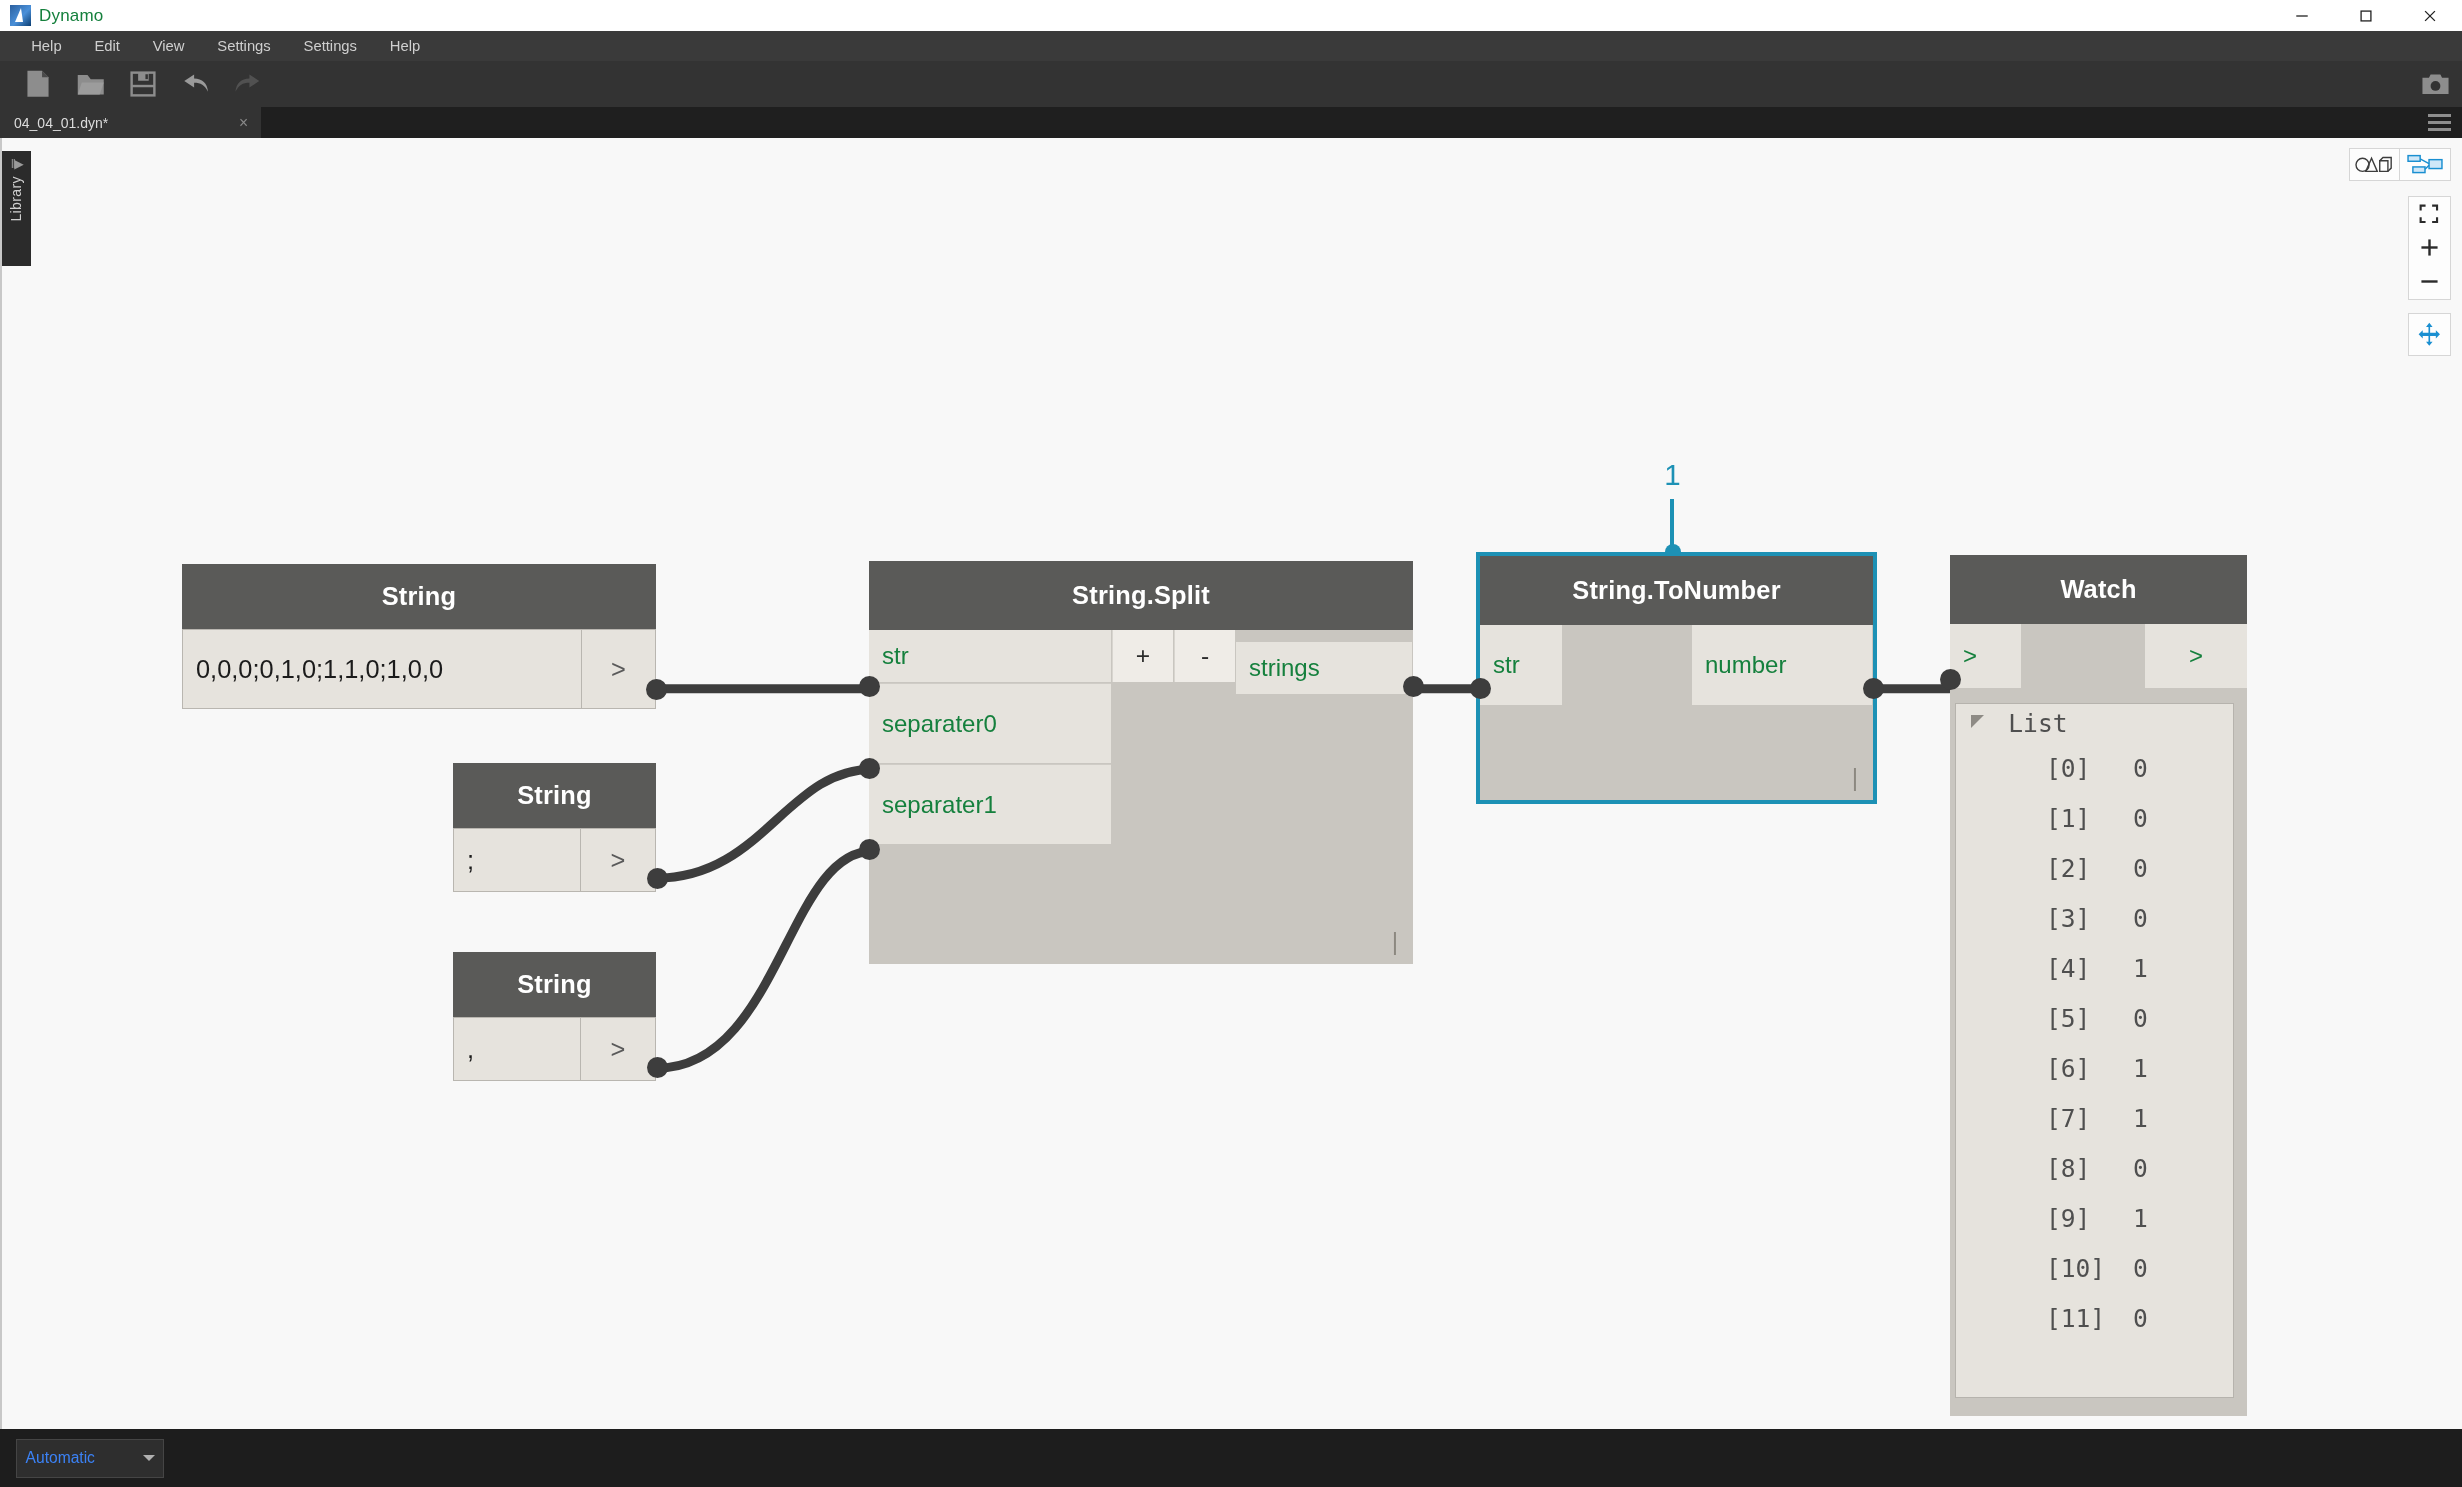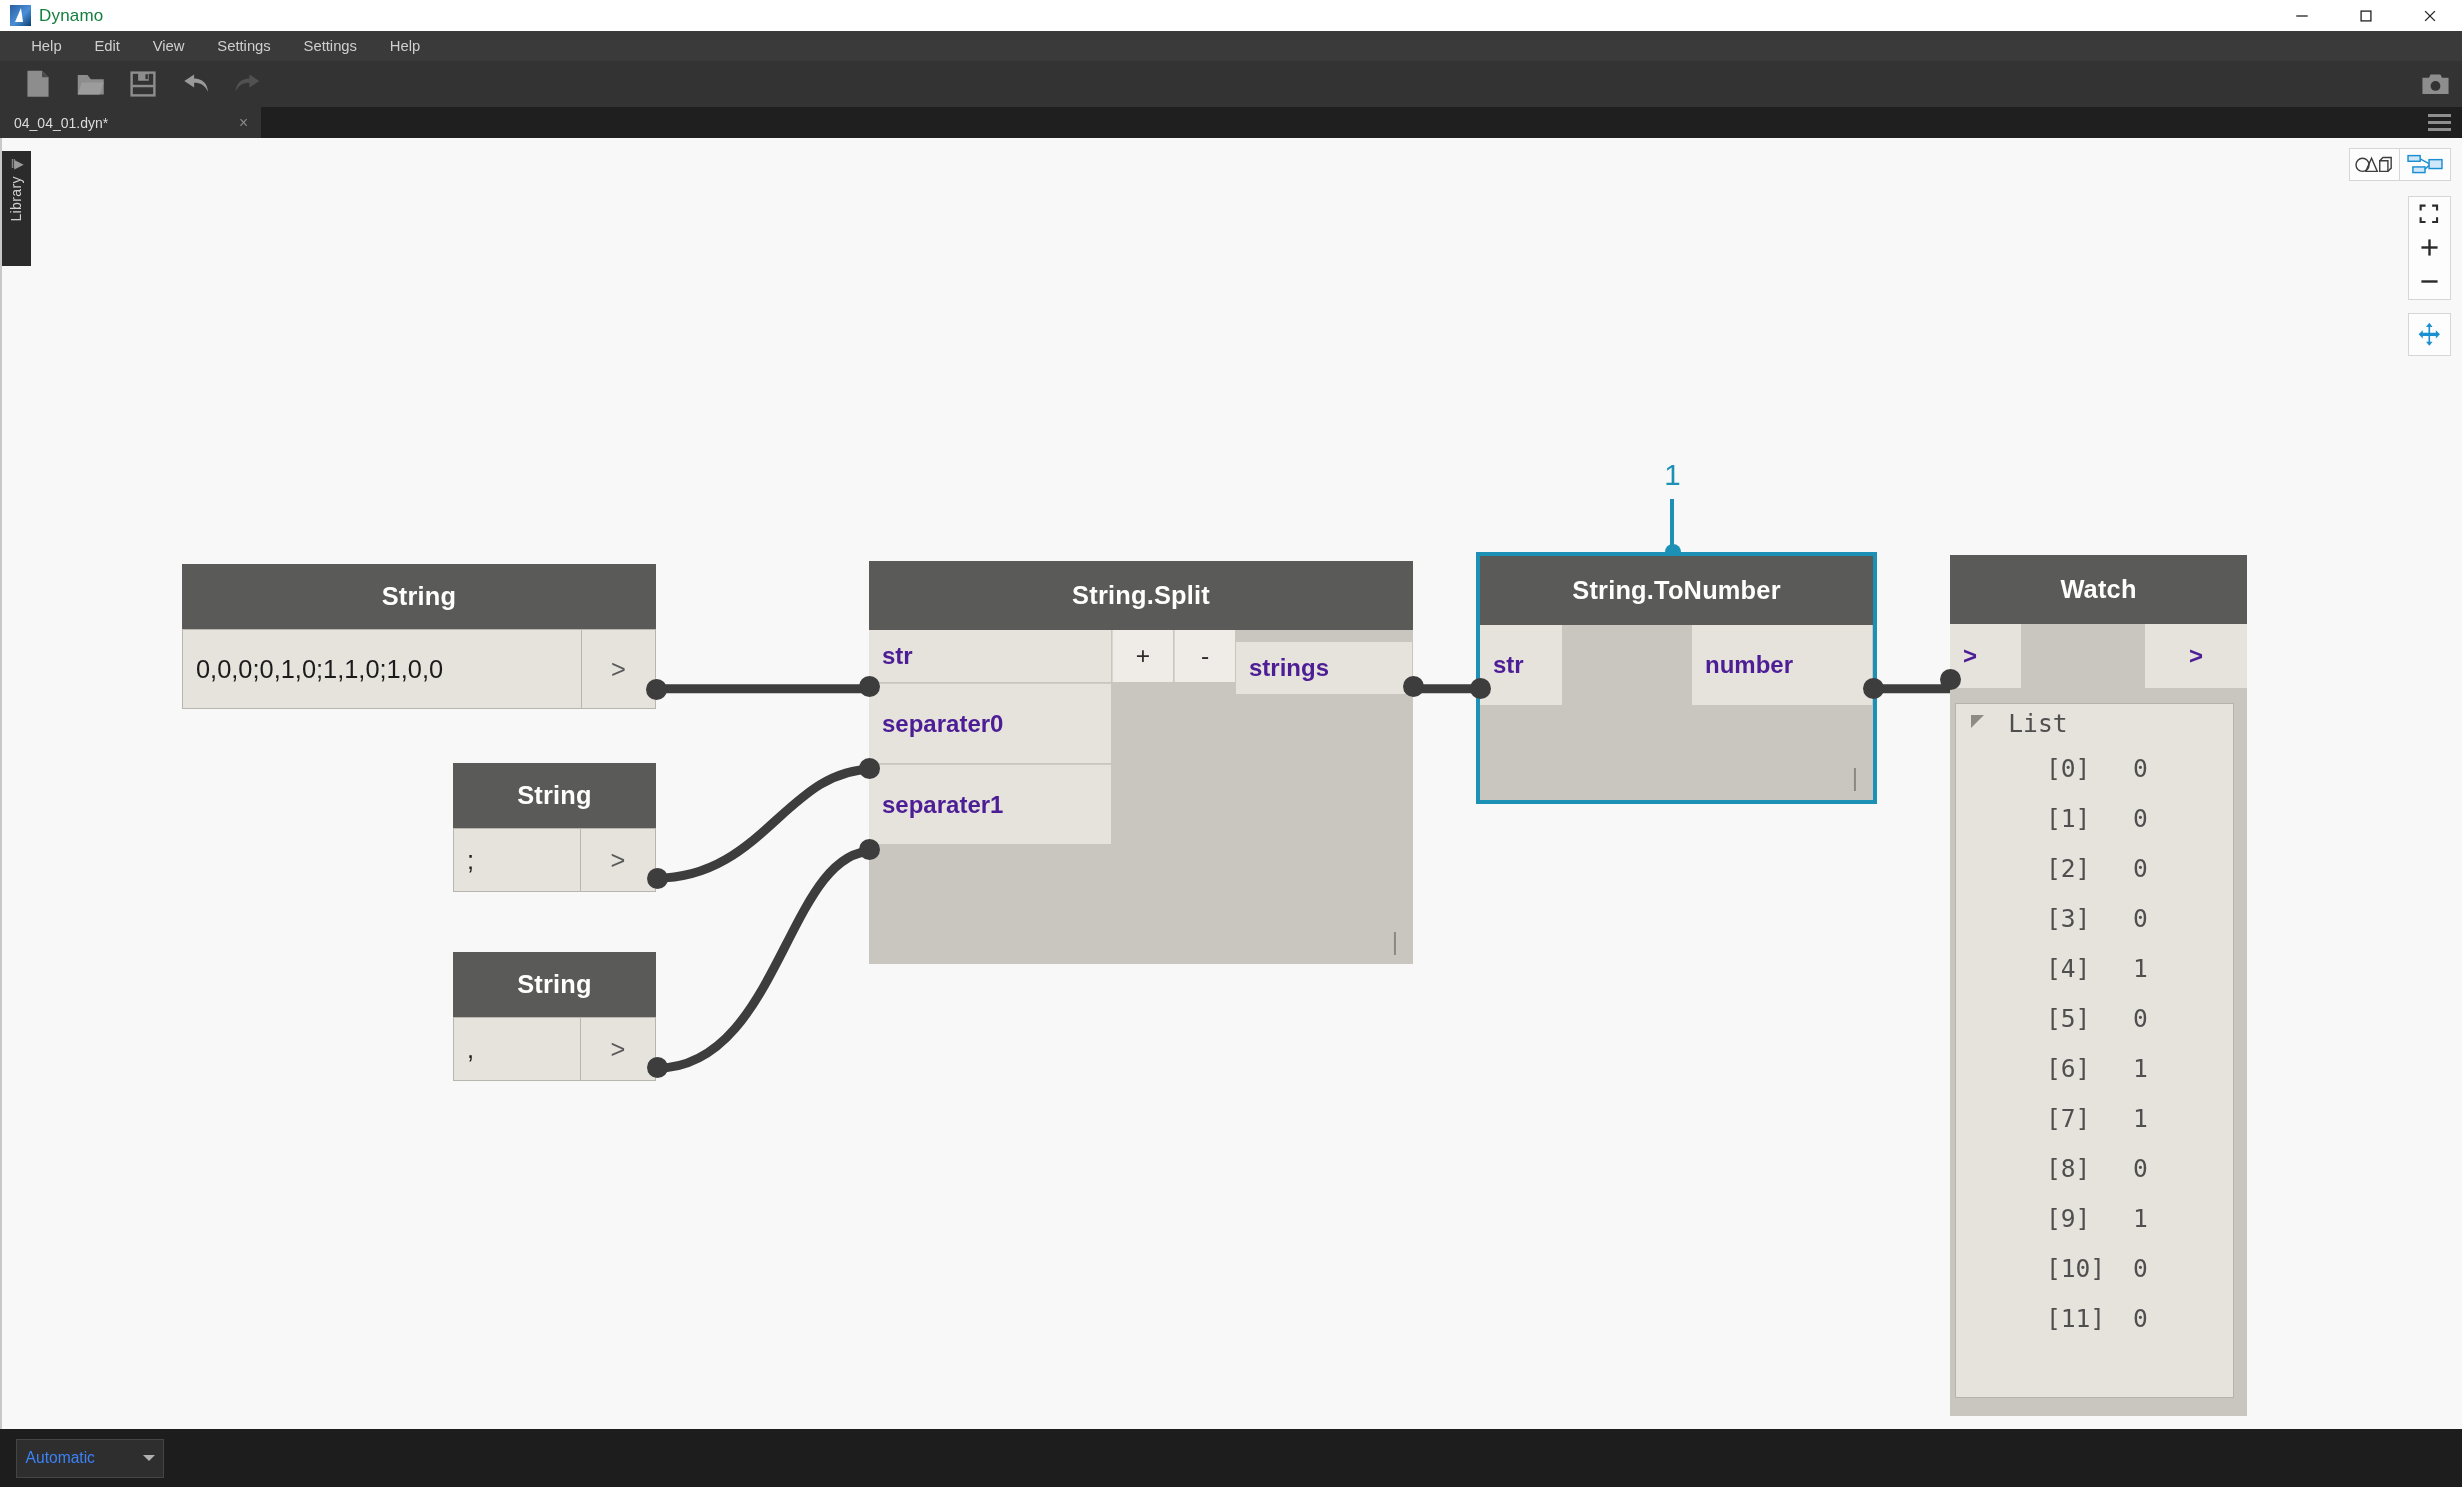--- a/index.html
+++ b/index.html
@@ -114,22 +114,22 @@
 
   
   .node{ position:absolute; }
   .node-head{
     background:#5a5a58; color:#ffffff; text-align:center;
     font-size:25.4px; font-weight:bold; letter-spacing:0.2px;
     display:flex; align-items:center; justify-content:center;
   }
   .node-body{ background:#c9c6c0; position:relative; }
   .port{
-    background:#e6e3dd; color:#4c1d95; font-size:24px;
-    display:flex; align-items:center; position:absolute;font-weight:bold;
+    background:#e6e3dd; color:#15803d; font-size:24px;
+    display:flex; align-items:center; position:absolute;
   }
   .port.in{ padding-left:13px; justify-content:flex-start; }
   .port.out{ padding-left:13px; justify-content:flex-start; }
   .port.sep{ border-top:0.8px solid #cfccc6; }
   .port-dot{
     position:absolute; width:21px; height:21px; background:#3d3d3d;
     border-radius:50%;
   }
   .node-caret{
     position:absolute; right:14.8px; bottom:9.8px; color:#8c8880;

